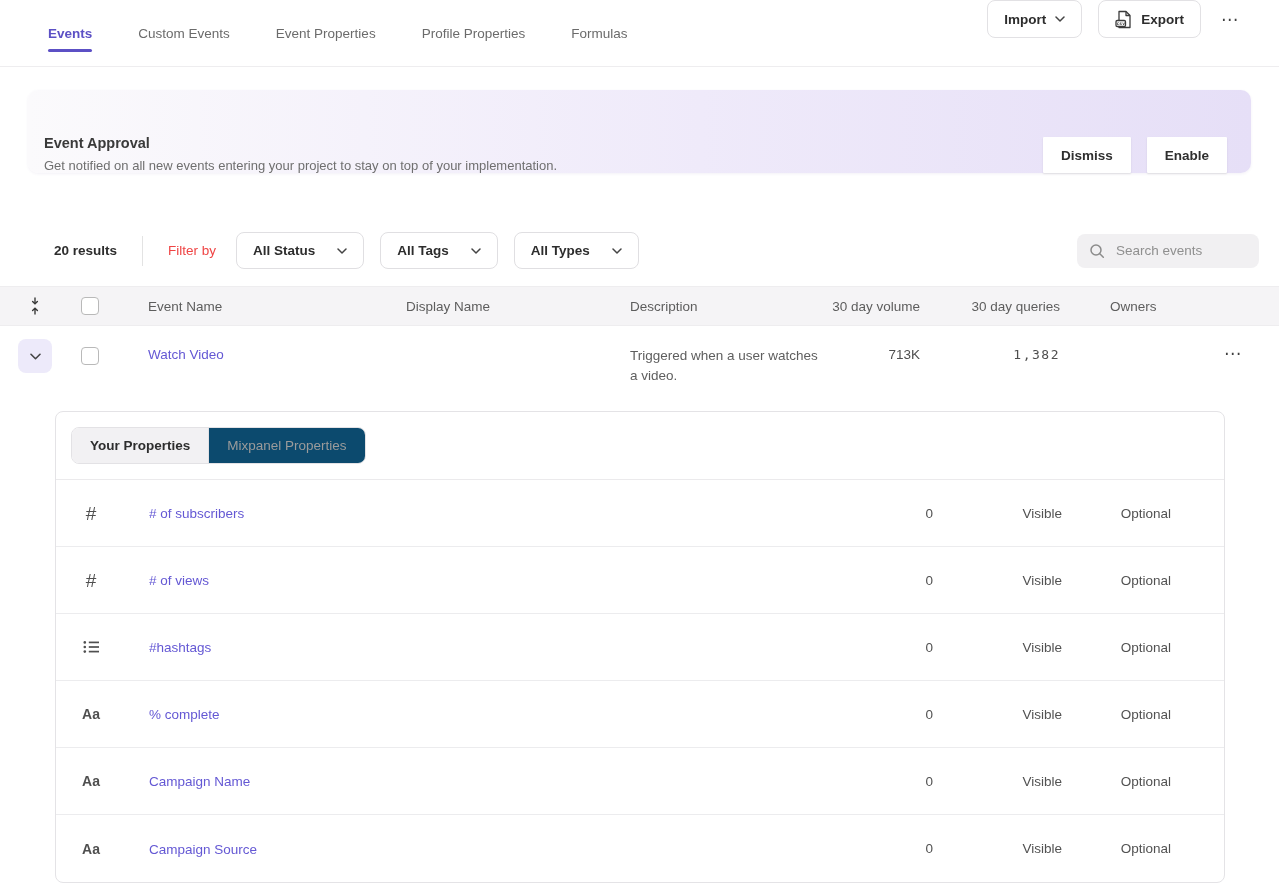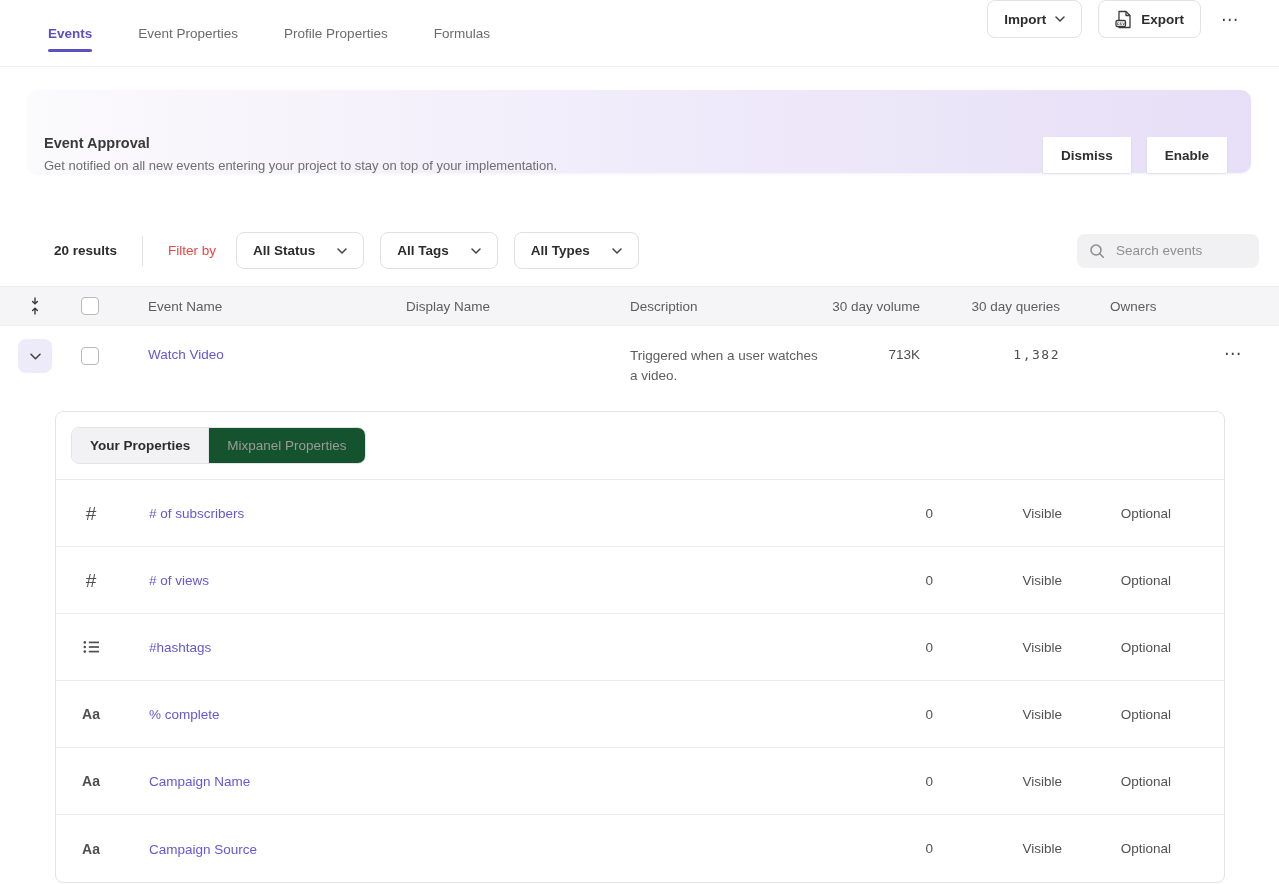--- a/index.html
+++ b/index.html
@@ -73,21 +73,21 @@
   .event-link{color:var(--link);font-size:13.5px;text-decoration:none;display:inline-block;margin-top:8px}
   .desc-text{font-size:13.5px;color:#5e5e5e;line-height:20px;margin-top:7px}
   .numcell{font-size:13.5px;color:#4e4e4e;margin-top:8px}
   .numcell.mono{font-family:"DejaVu Sans Mono",monospace;font-size:13px;letter-spacing:1.5px}
   .event-row .overflow-btn{margin-top:4px}
   
   .props-panel{margin:15px 34px 0 55px;width:1170px;border:1px solid #e4e3e6;border-radius:8px;
     background:#fff}
   .panel-tabs{padding:15px;border-bottom:1px solid #ebeaec}
   .segmented{display:inline-flex;border:1px solid #e3e2e5;border-radius:8px;overflow:hidden;background:#fff}
-  .seg{padding:10px 18px;font-size:13.5px;background:#14532d;border:none}
+  .seg{padding:10px 18px;font-size:13.5px;background:#0c4a6e;border:none}
   .seg.active{background:#f2f1f3;color:#2d2d2d;font-weight:700;border-right:1px solid #e3e2e5}
   .seg.inactive{color:#9b9b9b;font-weight:500}
   .prop-row{display:flex;align-items:center;height:67px;border-bottom:1px solid #ececee;padding-right:53px}
   .prop-row:last-child{border-bottom:none}
   .p-icon{flex:0 0 70px;display:flex;justify-content:center;align-items:center;color:#4f4f4f}
   .glyph-num{font-size:19px;color:#4f4f4f;line-height:1}
   .glyph-text{font-size:14px;font-weight:600;color:#4f4f4f;line-height:1}
   .p-name{flex:1;padding-left:23px}
   .p-name a{color:var(--link);font-size:13.5px;text-decoration:none}
   .p-val{flex:0 0 60px;text-align:right;color:#525252;font-size:13.5px}
@@ -97,20 +97,23 @@
 </style>
 </head>
 <body>
 
 <header class="topbar">
   <nav class="tabs">
     <div class="tab active">
         <span>Events</span>
       </div>
     <div class="tab">
+        <span>Custom Events</span>
+      </div>
+    <div class="tab">
         <span>Event Properties</span>
       </div>
     <div class="tab">
         <span>Profile Properties</span>
       </div>
     <div class="tab">
         <span>Formulas</span>
       </div>
   </nav>
   <div class="topbar-actions">

